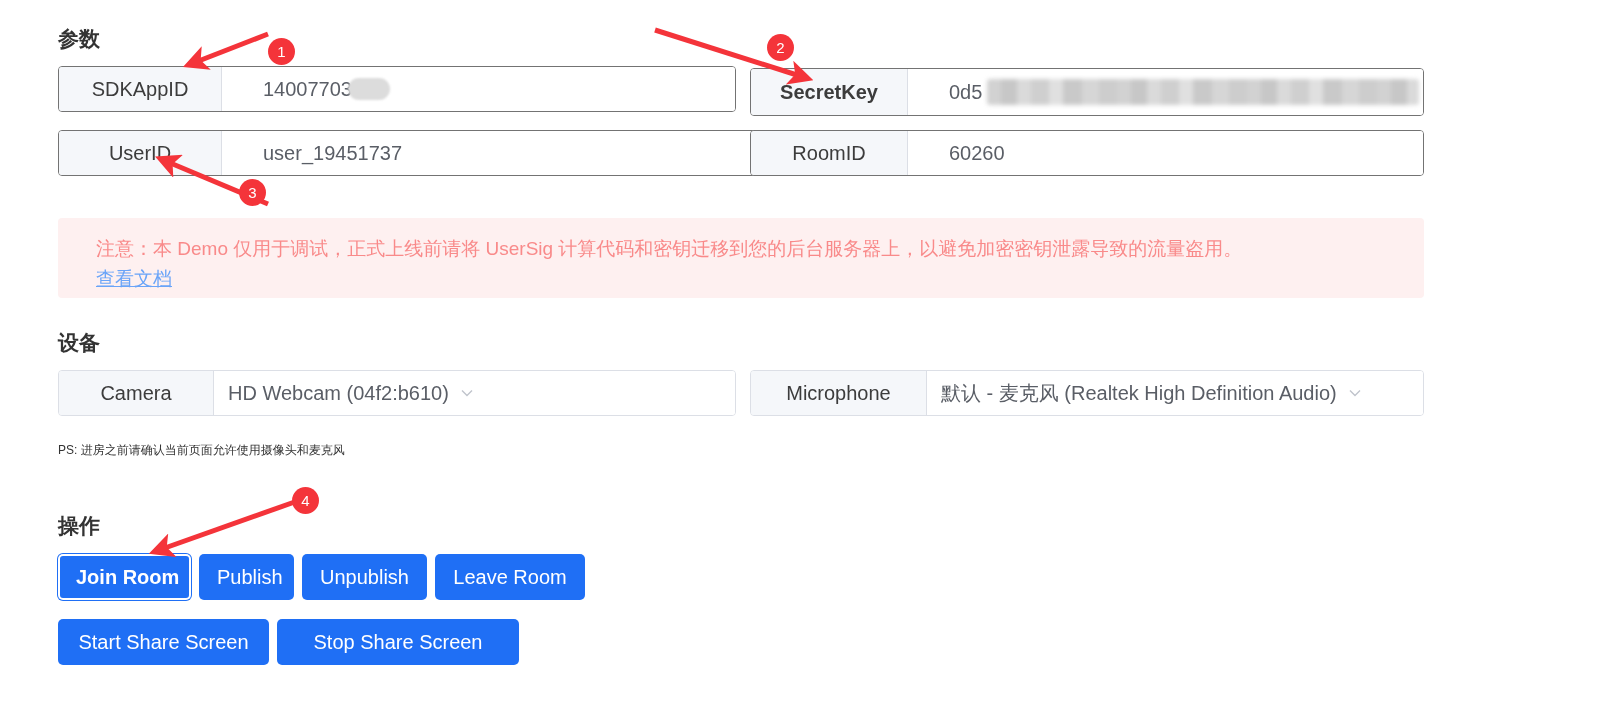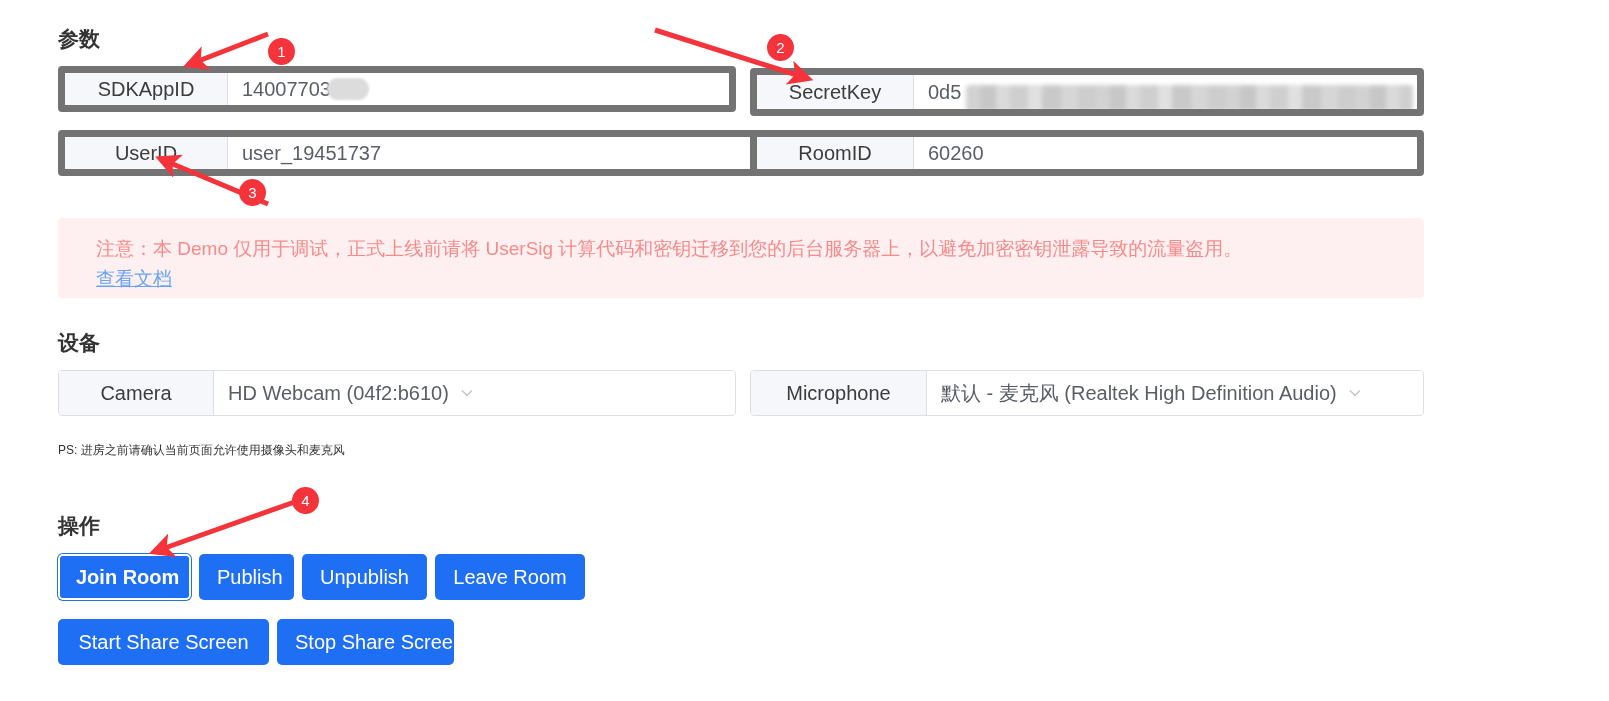--- a/index.html
+++ b/index.html
@@ -26,24 +26,25 @@
   #title-params { left:58px; top:28px; }
   #title-devices { left:58px; top:332px; }
   #title-actions { left:58px; top:515px; }
 
   
   .input-group {
     position:absolute;
     display:flex;
     align-items:stretch;
     height:46px;
-    border:7px solid #737373;
+    border:1px solid #737373;
     border-radius:4px;
     background:#fff;
     overflow:hidden;
+    gap:27px;
   }
   .ig-addon {
     display:flex;
     align-items:center;
     justify-content:center;
     background:#f5f7fa;
     border-right:1px solid #dcdfe6;
     color:#3c3c3c;
     font-size:20px;
     padding:0 16px;
@@ -95,21 +96,21 @@
     filter: blur(2px);
   }
 
   
   #group-sdkappid { left:58px;  top:66px;  width:678px; }
   #group-secretkey{ left:750px; top:68px;  width:674px; height:48px; }
   #group-userid   { left:58px;  top:130px; width:782px; }
   #group-roomid   { left:750px; top:130px; width:674px; }
 
   #group-sdkappid .ig-addon { width:163px; }
-  #group-secretkey .ig-addon { width:157px; }
+  #group-secretkey .ig-addon { width:157px;font-weight:bold; }
   #group-userid .ig-addon    { width:163px; }
   #group-roomid .ig-addon    { width:157px; }
 
   
   .alert {
     position:absolute;
     left:58px; top:218px;
     width:1366px; height:80px;
     background:#fef0f0;
     border-radius:4px;
@@ -196,21 +197,21 @@
   }
   .btn.focused {
     box-shadow: inset 0 0 0 2px #ffffff, 0 0 0 1px #1f6ff5;
     font-weight: bold;
   }
   #btn-join     { left:58px;  top:554px; width:133px; }
   #btn-publish  { left:199px; top:554px; width:95px; }
   #btn-unpublish{ left:302px; top:554px; width:125px; }
   #btn-leave    { left:435px; top:554px; width:150px; }
   #btn-start-share { left:58px;  top:619px; width:211px; }
-  #btn-stop-share  { left:277px; top:619px; width:177px; }
+  #btn-stop-share  { left:277px; top:619px; width:242px; }
 
   
   .anno-layer {
     position:absolute;
     left:0; top:0;
     width:1609px; height:701px;
     pointer-events:none;
   }
   .badge {
     position:absolute;

